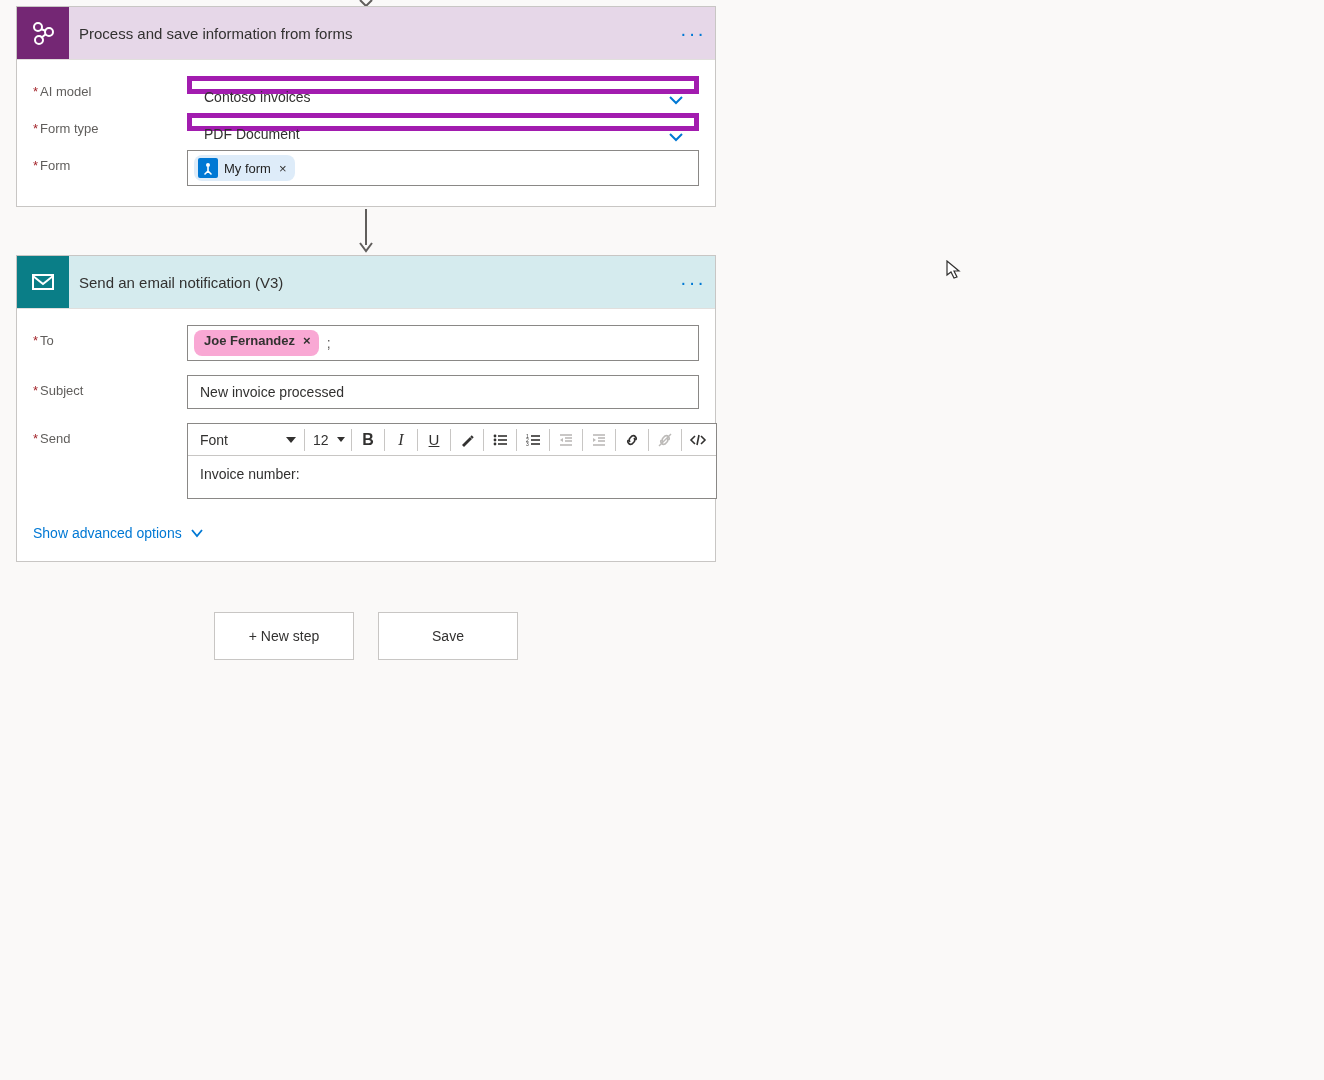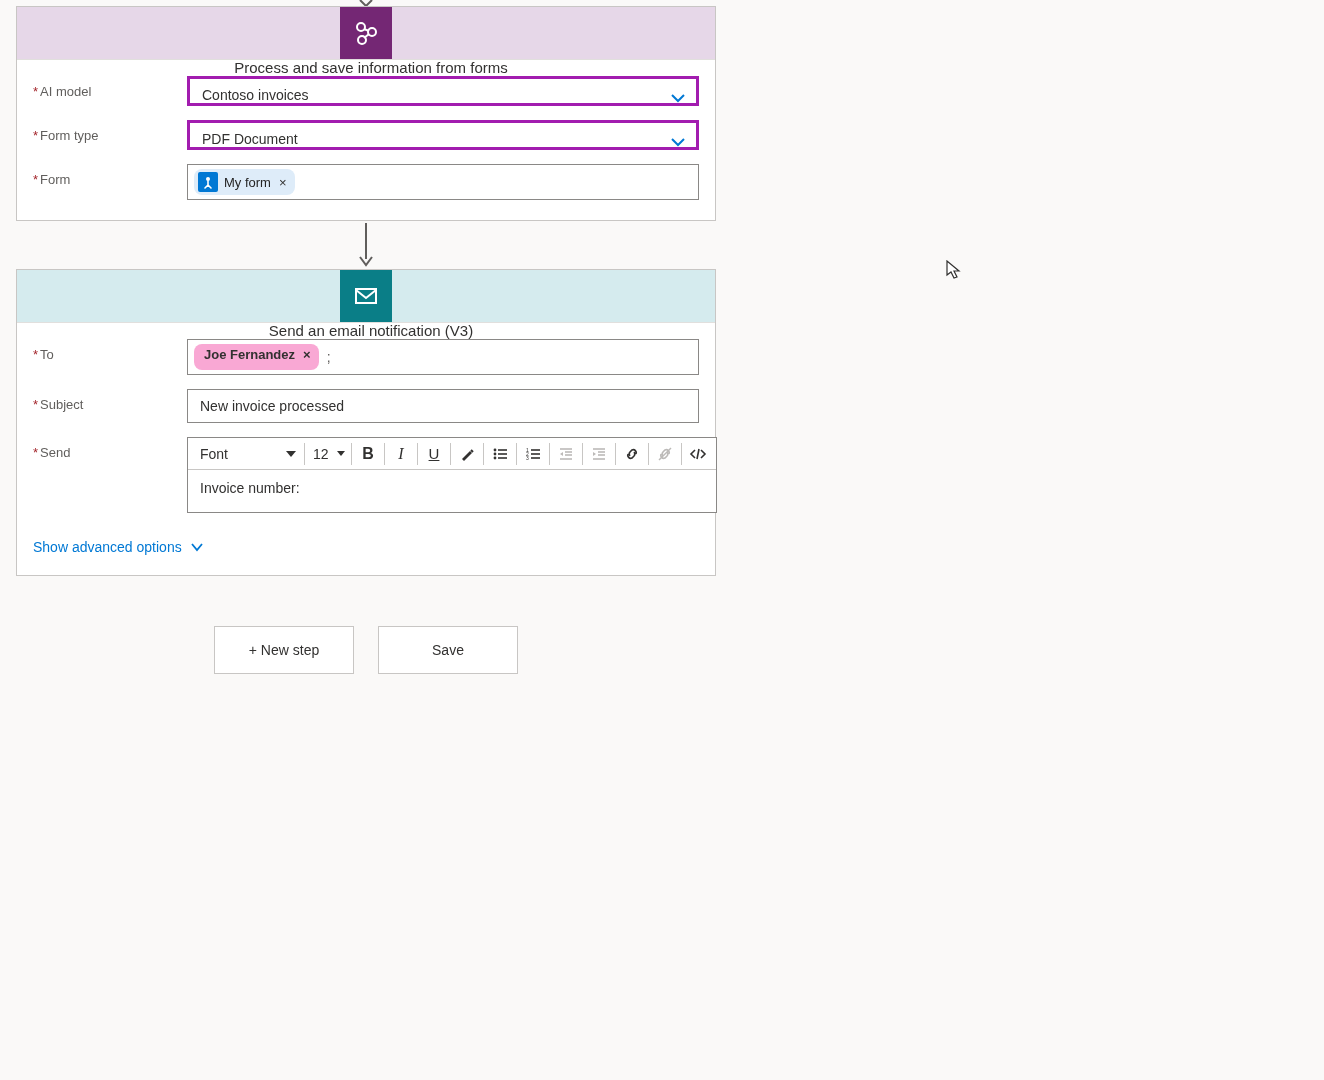--- a/index.html
+++ b/index.html
@@ -21,21 +21,20 @@
     width: 700px;
     margin-left: 16px;
     background: #fff;
     border: 1px solid #c8c6c4;
   }
   .card-header {
     display: flex;
     align-items: center;
     height: 52px;
     font-size: 15px;
-    flex-direction: column;
   }
   .card-header .icon-box {
     width: 52px;
     height: 52px;
     display: flex;
     align-items: center;
     justify-content: center;
     flex-shrink: 0;
   }
   .card-header .title {
@@ -68,22 +67,22 @@
     padding-top: 8px;
     font-size: 13px;
     color: #605e5c;
   }
   .req { color: #a4262c; margin-right: 2px; }
   .field-control {
     flex: 1;
   }
   .select {
     position: relative;
-    border: 3px solid #a21caf;
-    height: 30px;
+    border: 5px solid #a21caf;
+    height: 18px;
     line-height: 32px;
     padding: 0 36px 0 12px;
     background: #fff;
     font-size: 14px;
     color: #323130;
     cursor: pointer;
   }
   .select .chev {
     position: absolute;
     right: 10px;

